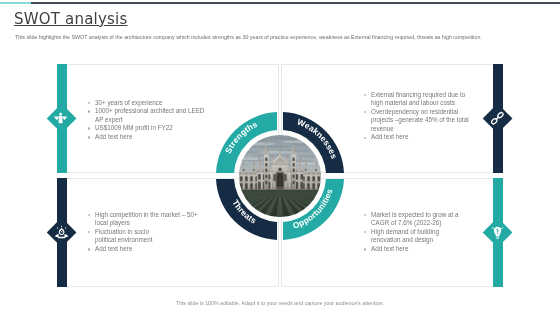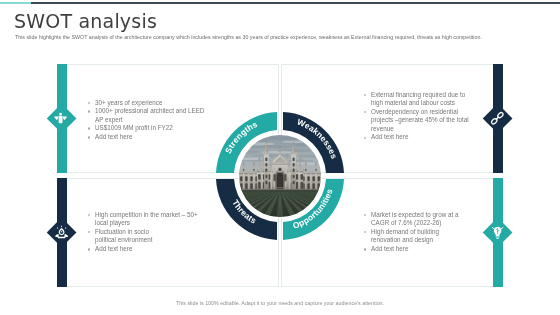--- a/index.html
+++ b/index.html
@@ -2,21 +2,21 @@
 <html><head>
 <meta charset="utf-8">
 <style>
   html,body{margin:0;padding:0;}
   body{width:560px;height:315px;background:#ffffff;font-family:"Liberation Sans",sans-serif;overflow:hidden;}
   .slide{position:relative;width:560px;height:315px;}
 
   .topline{position:absolute;left:0;top:2px;width:560px;height:1.6px;background:#3f4a56;}
   .topline-teal{position:absolute;left:0;top:2px;width:31px;height:1.6px;background:#86dad6;}
 
-  .title{position:absolute;left:14px;top:9.5px;font-size:19px;color:#3f3f41;font-weight:400;letter-spacing:0.2px;font-family:"DejaVu Sans",sans-serif;}
+  .title{position:absolute;left:14px;top:9.5px;font-size:15px;color:#3f3f41;font-weight:400;letter-spacing:0.2px;font-family:"DejaVu Sans",sans-serif;text-decoration:underline;}
   .subtitle{position:absolute;left:15px;top:33.5px;width:540px;font-size:5.3px;color:#6c6c6f;line-height:7px;}
   .footer{position:absolute;left:0;top:299.5px;width:560px;text-align:center;font-size:5.3px;color:#8e8e90;}
 
   
   .qbox{position:absolute;box-sizing:border-box;background:#fff;border:0.6px solid #e3eceb;}
   .qbox.tl{left:57px;top:64px;width:222px;height:109px;}
   .qbox.tr{left:281px;top:64px;width:222px;height:109px;}
   .qbox.bl{left:57px;top:178px;width:222px;height:109px;}
   .qbox.br{left:281px;top:178px;width:222px;height:109px;}
 

